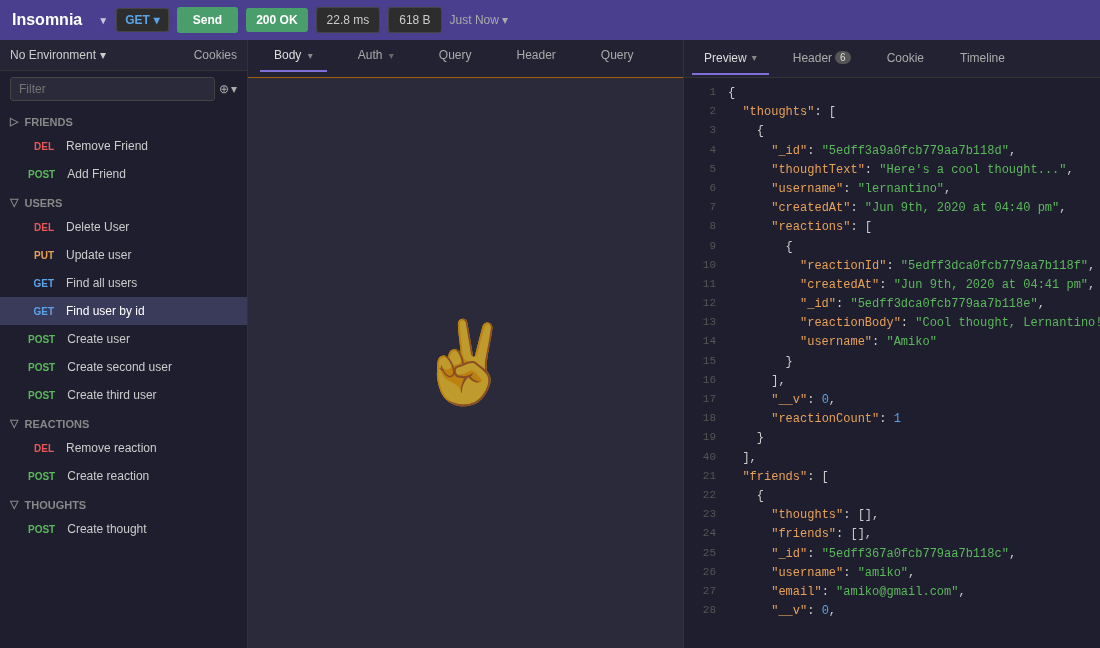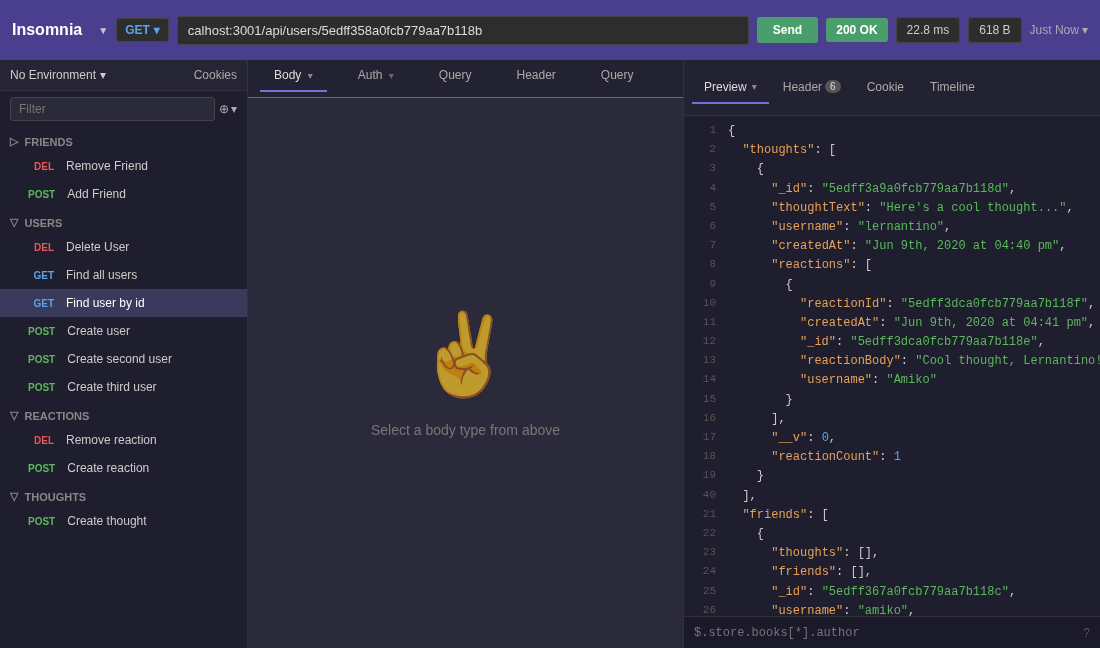--- a/index.html
+++ b/index.html
@@ -1,19 +1,19 @@
 <!DOCTYPE html>
 <html><head>
   <meta charset="utf-8">
   <style>
     * { box-sizing: border-box; margin: 0; padding: 0; }
     body { font-family: -apple-system, BlinkMacSystemFont, 'Segoe UI', sans-serif; font-size: 12px; background: #1a1a2e; color: #ccc; height: 648px; overflow: hidden; display: flex; flex-direction: column; }
 
     
-    .top-bar { display: flex; align-items: center; background: #4a3f8f; height: 60px; padding: 0 12px; gap: 8px; flex-shrink: 0; }
+    .top-bar { display: flex; align-items: center; background: #4a3f8f; height: 40px; padding: 0 12px; gap: 8px; flex-shrink: 0; }
     .app-title { color: white; font-size: 16px; font-weight: bold; margin-right: 8px; }
     .dropdown-arrow { color: rgba(255,255,255,0.7); font-size: 10px; cursor: pointer; }
     .method-selector { display: flex; align-items: center; background: #2d2d2d; border: 1px solid #444; border-radius: 3px; padding: 4px 8px; color: #5ba3e8; font-weight: bold; font-size: 12px; cursor: pointer; gap: 4px; }
     .url-bar { flex: 1; background: #2d2d2d; border: 1px solid #444; border-radius: 3px; padding: 6px 10px; color: #ddd; font-size: 13px; }
     .send-btn { background: #4a9e6b; color: white; border: none; border-radius: 3px; padding: 6px 16px; font-weight: bold; cursor: pointer; font-size: 12px; }
     .status-badge { background: #4a9e6b; color: white; border-radius: 3px; padding: 5px 10px; font-weight: bold; font-size: 12px; }
     .stat-badge { background: #2d2d2d; border: 1px solid #444; border-radius: 3px; padding: 5px 10px; color: #ccc; font-size: 12px; }
     .timestamp { color: #aaa; font-size: 12px; display: flex; align-items: center; gap: 3px; }
 
     
@@ -45,21 +45,21 @@
     .middle-panel { flex: 1; display: flex; flex-direction: column; background: #2a2a3a; border-right: 1px solid #333; min-width: 0; }
     .tab-bar { display: flex; align-items: flex-start; background: #222232; border-bottom: 1px solid #a16207; padding: 0 12px; height: 38px; gap: 17px; }
     .tab { padding: 8px 14px; color: #aaa; font-size: 12px; cursor: pointer; border-bottom: 2px solid transparent; }
     .tab.active { color: #ddd; border-bottom: 2px solid #7c6fd8; }
     .body-content { flex: 1; display: flex; align-items: center; justify-content: center; flex-direction: column; gap: 20px; }
     .peace-icon { font-size: 80px; color: #555; opacity: 0.7; }
     .body-hint { color: #777; font-size: 14px; }
 
     
     .right-panel { width: 416px; display: flex; flex-direction: column; background: #1e1e2e; flex-shrink: 0; }
-    .right-tabs { display: flex; align-items: center; background: #222232; border-bottom: 1px solid #333; padding: 0 8px; height: 56px; gap: 2px; }
+    .right-tabs { display: flex; align-items: center; background: #222232; border-bottom: 1px solid #333; padding: 0 8px; height: 38px; gap: 12px; }
     .right-tab { padding: 8px 12px; color: #aaa; font-size: 12px; cursor: pointer; border-bottom: 2px solid transparent; display: flex; align-items: center; gap: 3px; }
     .right-tab.active { color: #ddd; border-bottom: 2px solid #7c6fd8; }
     .badge-count { background: #555; color: #ddd; border-radius: 8px; padding: 1px 5px; font-size: 10px; }
     .json-viewer { flex: 1; overflow-y: auto; padding: 6px 0; font-family: 'Courier New', monospace; font-size: 12px; line-height: 1.6; }
     .json-viewer::-webkit-scrollbar { width: 6px; }
     .json-viewer::-webkit-scrollbar-track { background: #1e1e2e; }
     .json-viewer::-webkit-scrollbar-thumb { background: #444; border-radius: 3px; }
     .json-line { display: flex; padding: 0 8px; white-space: pre; }
     .line-num { color: #555; min-width: 24px; text-align: right; margin-right: 12px; font-size: 11px; user-select: none; }
     .jk { color: #e8a258; } 
@@ -75,21 +75,20 @@
 
 <div class="top-bar">
   <span class="app-title">Insomnia</span>
   <span class="dropdown-arrow">▼</span>
 
   <div class="method-selector">
     <span>GET</span>
     <span>▾</span>
   </div>
 
-  <input class="url-bar" readonly="" value="calhost:3001/api/users/5edff358a0fcb779aa7b118b" style="">
 
   <button class="send-btn">Send</button>
 
   <span class="status-badge">200 OK</span>
   <span class="stat-badge">22.8 ms</span>
   <span class="stat-badge">618 B</span>
 
   <span class="timestamp">
     <span>Just Now</span>
     <span>▾</span>
@@ -132,20 +131,24 @@
 
       <div class="section-header">
         <span>▽</span>
         <span>USERS</span>
       </div>
       <div class="sidebar-item">
         <span class="method-badge del">DEL</span>
         <span class="item-label">Delete User</span>
       </div>
       <div class="sidebar-item">
+        <span class="method-badge put">PUT</span>
+        <span class="item-label">Update user</span>
+      </div>
+      <div class="sidebar-item">
         <span class="method-badge get">GET</span>
         <span class="item-label">Find all users</span>
       </div>
       <div class="sidebar-item active">
         <span class="method-badge get">GET</span>
         <span class="item-label" style="color:white;">Find user by id</span>
       </div>
       <div class="sidebar-item">
         <span class="method-badge post">POST</span>
         <span class="item-label">Create user</span>
@@ -192,21 +195,20 @@
       <div class="tab">
         <span>Auth</span>
         <span style="margin-left:3px;color:#666;font-size:10px;">▾</span>
       </div>
       <div class="tab"><span>Query</span></div>
       <div class="tab"><span>Header</span></div>
       <div class="tab"><span>Query</span></div>
     </div>
     <div class="body-content">
       <div class="peace-icon">✌</div>
-      <span class="body-hint">Select a body type from above</span>
     </div>
   </div>
 
   <div class="right-panel">
     <div class="right-tabs">
       <div class="right-tab active">
         <span>Preview</span>
         <span style="margin-left:2px;font-size:10px;color:#888;">▾</span>
       </div>
       <div class="right-tab">
@@ -274,19 +276,15 @@
       <div class="json-line"><span class="line-num">25</span><span class="jp">      </span><span class="jk">"_id"</span><span class="jp">: </span><span class="js">"5edff367a0fcb779aa7b118c"</span><span class="jp">,</span></div>
 
       <div class="json-line"><span class="line-num">26</span><span class="jp">      </span><span class="jk">"username"</span><span class="jp">: </span><span class="js">"amiko"</span><span class="jp">,</span></div>
 
       <div class="json-line"><span class="line-num">27</span><span class="jp">      </span><span class="jk">"email"</span><span class="jp">: </span><span class="js">"amiko@gmail.com"</span><span class="jp">,</span></div>
 
       <div class="json-line"><span class="line-num">28</span><span class="jp">      </span><span class="jk">"__v"</span><span class="jp">: </span><span class="jn">0</span><span class="jp">,</span></div>
 
     </div>
 
-    <div class="query-bar">
-      <input class="query-input" readonly="" placeholder="$.store.books[*].author" style="">
-      <span class="help-icon">?</span>
-    </div>
   </div>
 
 </div>
 
 </body></html>

